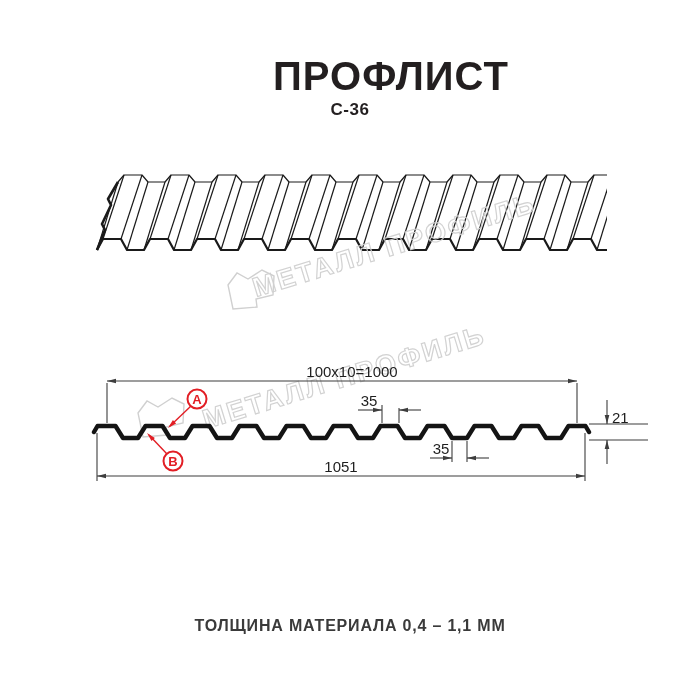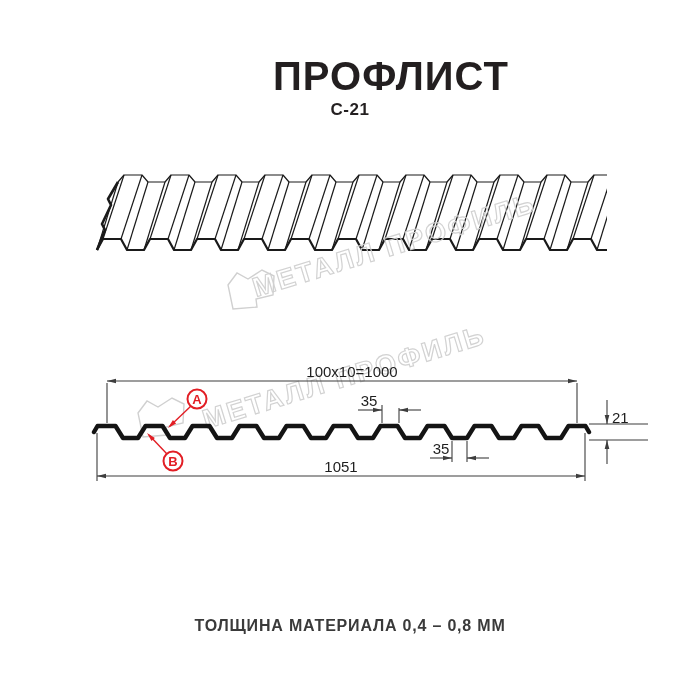--- a/index.html
+++ b/index.html
@@ -14,21 +14,21 @@
   #sheet3d{position:absolute;left:88px;top:162px;z-index:1;}
   #wmark{position:absolute;left:0;top:0;z-index:2;pointer-events:none;}
   #xsection{position:absolute;left:80px;top:365px;z-index:3;}
   svg text{font-family:"Liberation Sans",sans-serif;}
 </style>
 </head>
 <body>
 
 <div class="page">
   <div class="title">ПРОФЛИСТ</div>
-  <div class="subtitle">С-21</div>
+  <div class="subtitle">С-36</div>
 
   <svg id="sheet3d" width="524" height="100" viewBox="0 0 524 100">
       <defs>
         <clipPath id="shclip">
           <rect x="0" y="0" width="519" height="100"></rect>
         </clipPath>
       </defs>
       <g clip-path="url(#shclip)">
         <path d="M9,88 L15,77 L33,77 L39,88 L56,88 L62,77 L80,77 L86,88 L103,88 L109,77 L127,77 L133,88 L150,88 L156,77 L174,77 L180,88 L197,88 L203,77 L221,77 L227,88 L244,88 L250,77 L268,77 L274,88 L291,88 L297,77 L315,77 L321,88 L338,88 L344,77 L362,77 L368,88 L385,88 L391,77 L409,77 L415,88 L432,88 L438,77 L456,77 L462,88 L479,88 L485,77 L503,77 L509,88 L526,88 L519,88 L519,88 L519,13 L519,20 L547,20 L530,20 L524,13 L506,13 L500,20 L483,20 L477,13 L459,13 L453,20 L436,20 L430,13 L412,13 L406,20 L389,20 L383,13 L365,13 L359,20 L342,20 L336,13 L318,13 L312,20 L295,20 L289,13 L271,13 L265,20 L248,20 L242,13 L224,13 L218,20 L201,20 L195,13 L177,13 L171,20 L154,20 L148,13 L130,13 L124,20 L107,20 L101,13 L83,13 L77,20 L60,20 L54,13 L36,13 L30,20 Z" fill="#ffffff" stroke="none"></path>
         <line x1="9" y1="88" x2="30" y2="20" stroke="#1a1a1a" stroke-width="1.2"></line>
@@ -126,14 +126,14 @@
       <line x1="111" y1="41" x2="90" y2="61" stroke="#e21e25" stroke-width="1.4"></line>
       <polygon points="88,63 96.09358880005423,58.441072457733426 92.91396462860435,55.11691991485401" fill="#e21e25"></polygon>
       <circle cx="117" cy="34" r="9.5" fill="#fff" stroke="#e21e25" stroke-width="2"></circle>
       <text x="117" y="39" font-size="13" text-anchor="middle" fill="#e21e25" font-weight="bold">A</text>
       <line x1="87" y1="89" x2="69" y2="70" stroke="#e21e25" stroke-width="1.4"></line>
       <polygon points="67,68 71.54137931034484,76.10344827586208 74.87241379310345,72.93103448275862" fill="#e21e25"></polygon>
       <circle cx="93" cy="96" r="9.5" fill="#fff" stroke="#e21e25" stroke-width="2"></circle>
       <text x="93" y="101" font-size="13" text-anchor="middle" fill="#e21e25" font-weight="bold">B</text>
     </svg>
 
-  <div class="footer">ТОЛЩИНА МАТЕРИАЛА 0,4 – 0,8 ММ</div>
+  <div class="footer">ТОЛЩИНА МАТЕРИАЛА 0,4 – 1,1 ММ</div>
 </div>
 
 </body></html>

